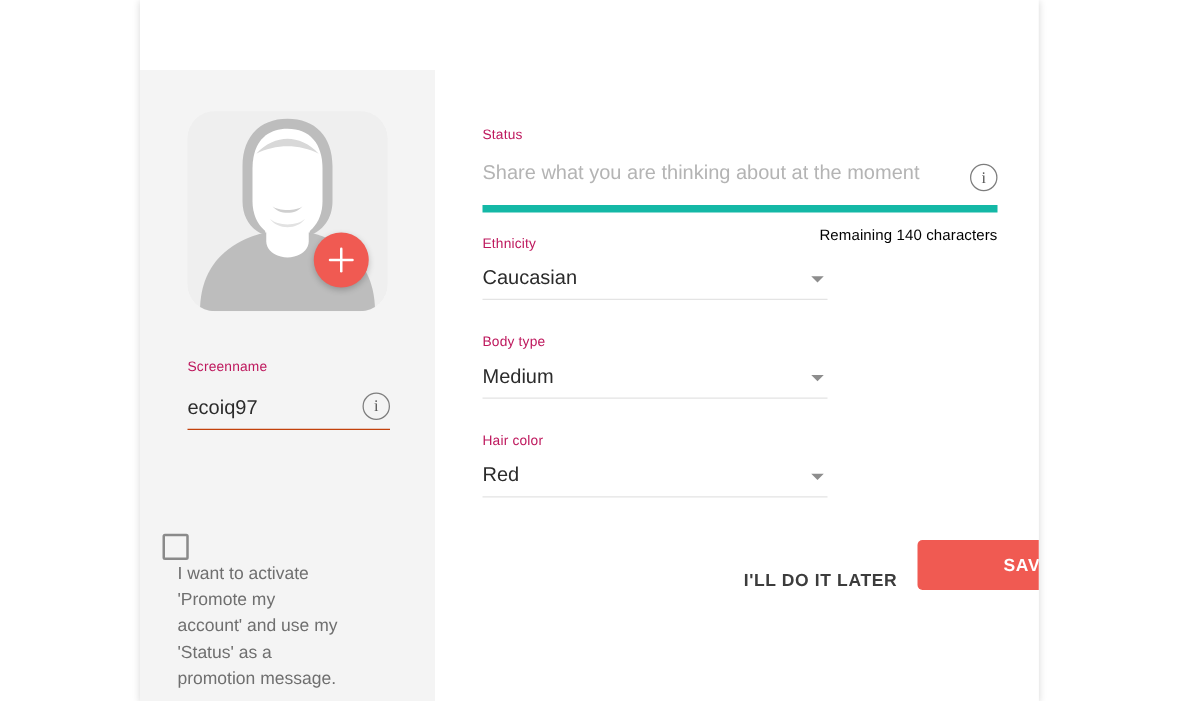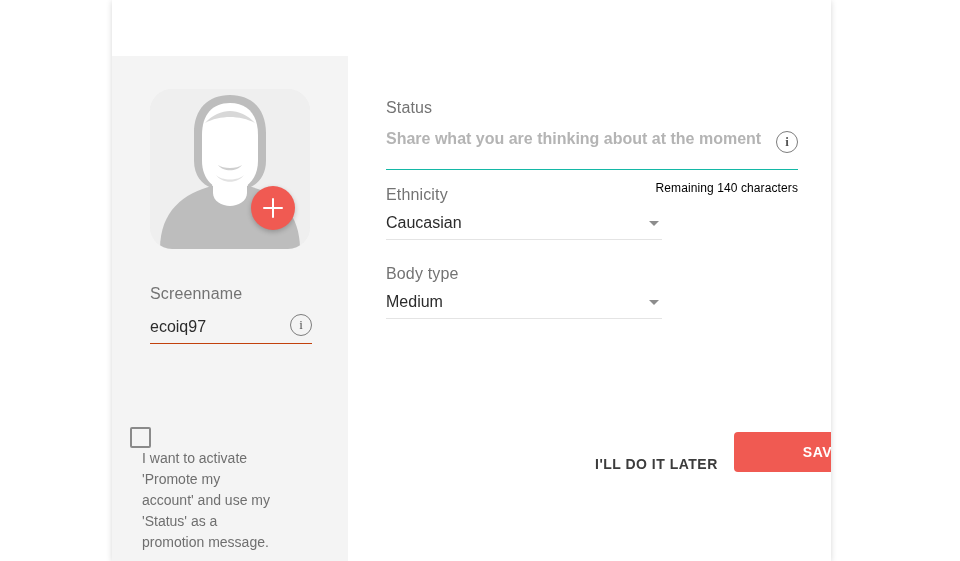--- a/index.html
+++ b/index.html
@@ -105,22 +105,22 @@
   }
 
   
   #screenname-field {
     position: absolute;
     left: 38px;
     top: 230px;
     width: 162px;
   }
   .field-label {
-    font-size: 16px;
-    color: #737373;
+    font-size: 11px;
+    color: #be185d;
     line-height: 16px;
     letter-spacing: 0.15px;
   }
   #screenname-row {
     position: relative;
     margin-top: 12px;
     height: 30px;
     border-bottom: 1px solid #c2410c;
   }
   #screenname-value {
@@ -185,22 +185,21 @@
   #status-field {
     position: absolute;
     left: 38px;
     top: 44px;
     width: 412px;
   }
   #status-row {
     position: relative;
     margin-top: 10px;
     height: 44px;
-    border-bottom: 1px solid #14b8a6;
-    font-weight: bold;
+    border-bottom: 6px solid #14b8a6;
   }
   #status-placeholder {
     position: absolute;
     left: 0;
     top: 2px;
     font-size: 16px;
     color: #b4b4b4;
     line-height: 22px;
     white-space: nowrap;
   }
@@ -379,20 +378,27 @@
       </div>
 
       <div class="select-field" id="field-ethnicity">
         <div class="field-label">Ethnicity</div>
         <div class="select-row">
           <div class="select-value">Caucasian</div>
           <div class="select-arrow"></div>
         </div>
       </div>
 
+      <div class="select-field" id="field-haircolor">
+        <div class="field-label">Hair color</div>
+        <div class="select-row">
+          <div class="select-value">Red</div>
+          <div class="select-arrow"></div>
+        </div>
+      </div>
 
       <div id="actions">
         <button id="later-button">I'LL DO IT LATER</button>
         <button id="save-button">SAVE</button>
       </div>
 
     </div>
 
   </div>
 </div>

